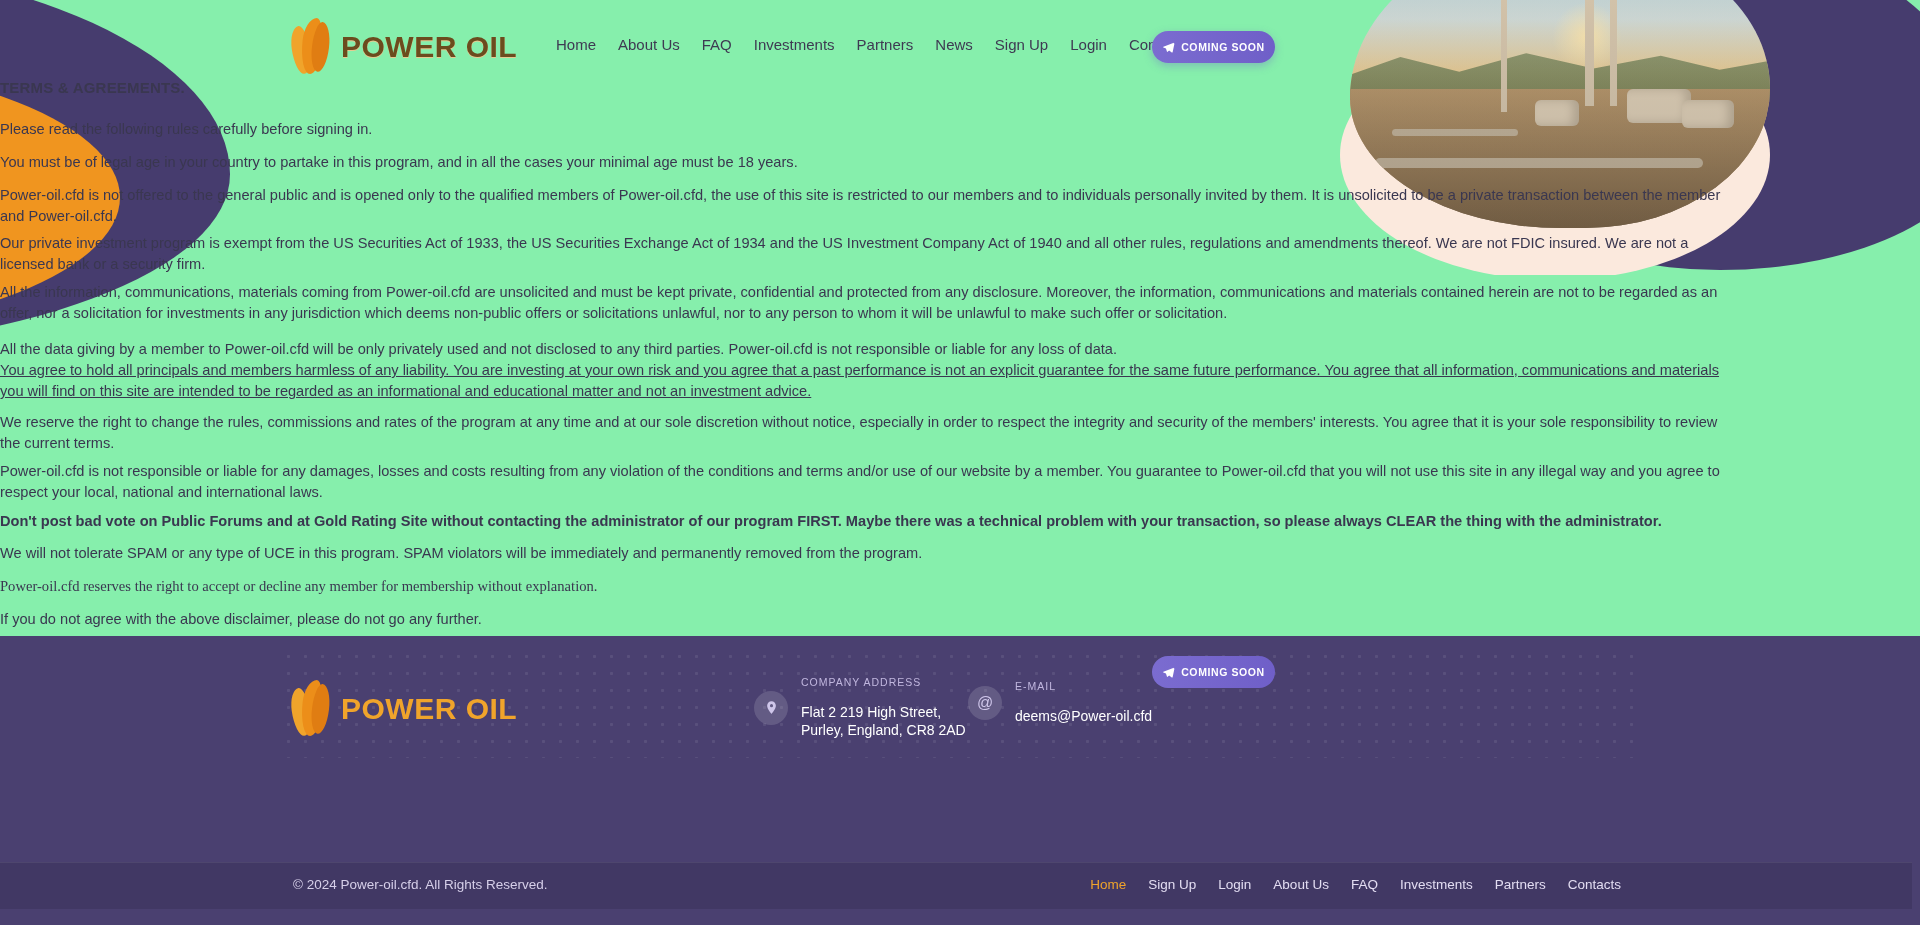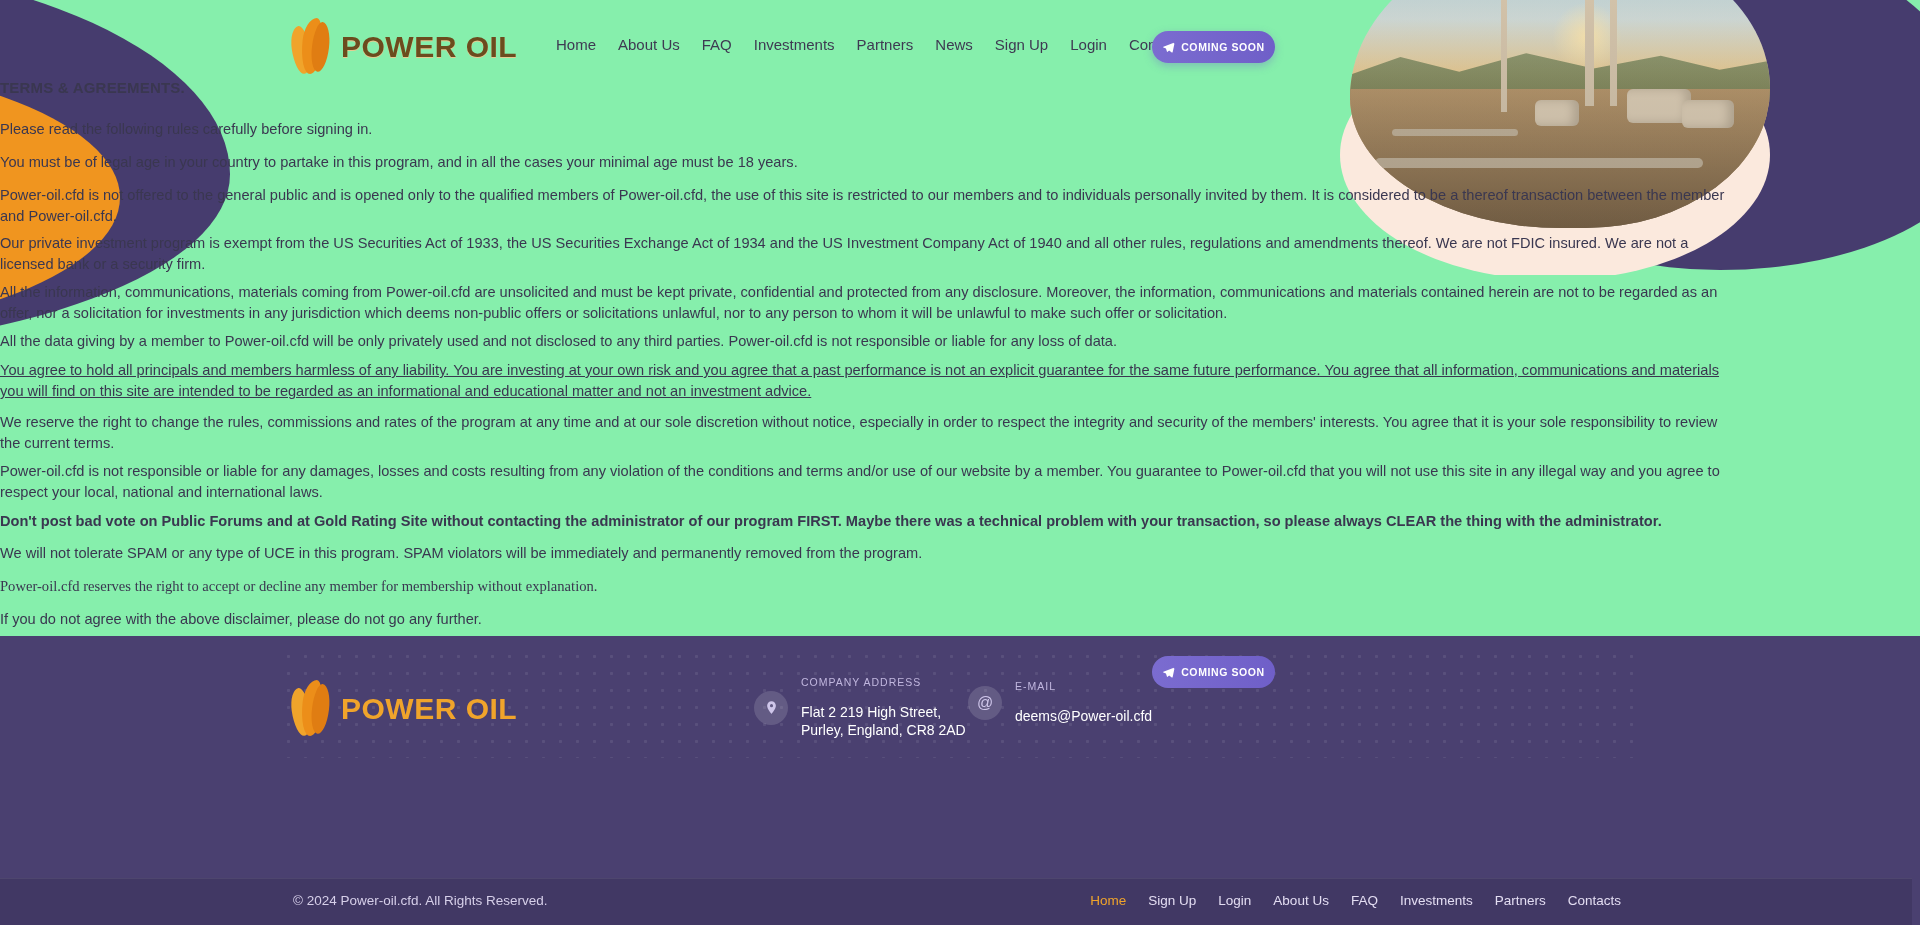--- a/index.html
+++ b/index.html
@@ -220,21 +220,21 @@
     letter-spacing: .2px;
     color: #3a3750;
     white-space: nowrap;
   }
   .para { position: absolute; left: 0; width: 1732px; margin: 0; }
   .p1 { top: 119px; }
   .p2 { top: 152px; }
   .p3 { top: 185px; }
   .p4 { top: 233px; }
   .p5 { top: 282px; }
-  .p6 { top: 331px; }
+  .p6 { top: 339px; }
   .p7 { top: 360px; text-decoration: underline; }
   .p8 { top: 412px; }
   .p9 { top: 461px; }
   .p10 { top: 511px; font-weight: bold; }
   .p11 { top: 543px; }
   .p12 { top: 576px; font-family: Liberation Serif, serif; }
   .p13 { top: 609px; }
 
   
   .footer {
@@ -306,21 +306,21 @@
     display: flex;
     align-items: center;
     justify-content: center;
     gap: 6px;
     border: none;
     cursor: pointer;
     z-index: 12;
   }
   .footer-bottom {
     position: absolute;
-    left: 0; bottom: 0;
+    left: 0; bottom: 16px;
     width: 1912px; height: 47px;
     background: #413864;
     border-top: 1px solid rgba(255,255,255,.07);
   }
   .copyright {
     position: absolute;
     left: 293px; top: 14px;
     font-size: 13.5px;
     color: #d6cfe9;
   }
@@ -389,21 +389,21 @@
         <path fill="#ffffff" d="M21.9 3.3 2.6 10.8c-1 .4-1 1.1-.1 1.4l4.8 1.5 1.8 5.6c.2.6.4.8.9.8.4 0 .6-.2.9-.5l2.3-2.2 4.8 3.6c.9.5 1.5.2 1.7-.8l3.1-14.6c.3-1.2-.5-1.8-1.4-1.3z"></path>
       </svg>
       <span>COMING SOON</span>
     </button>
   </div>
 
   <div class="content">
     <h2>TERMS &amp; AGREEMENTS.</h2>
     <p class="para p1">Please read the following rules carefully before signing in.</p>
     <p class="para p2">You must be of legal age in your country to partake in this program, and in all the cases your minimal age must be 18 years.</p>
-    <p class="para p3">Power-oil.cfd is not offered to the general public and is opened only to the qualified members of Power-oil.cfd, the use of this site is restricted to our members and to individuals personally invited by them. It is considered to be a thereof transaction between the member and Power-oil.cfd.</p>
+    <p class="para p3">Power-oil.cfd is not offered to the general public and is opened only to the qualified members of Power-oil.cfd, the use of this site is restricted to our members and to individuals personally invited by them. It is unsolicited to be a private transaction between the member and Power-oil.cfd.</p>
     <p class="para p4">Our private investment program is exempt from the US Securities Act of 1933, the US Securities Exchange Act of 1934 and the US Investment Company Act of 1940 and all other rules, regulations and amendments thereof. We are not FDIC insured. We are not a licensed bank or a security firm.</p>
     <p class="para p5">All the information, communications, materials coming from Power-oil.cfd are unsolicited and must be kept private, confidential and protected from any disclosure. Moreover, the information, communications and materials contained herein are not to be regarded as an offer, nor a solicitation for investments in any jurisdiction which deems non-public offers or solicitations unlawful, nor to any person to whom it will be unlawful to make such offer or solicitation.</p>
     <p class="para p6">All the data giving by a member to Power-oil.cfd will be only privately used and not disclosed to any third parties. Power-oil.cfd is not responsible or liable for any loss of data.</p>
     <p class="para p7">You agree to hold all principals and members harmless of any liability. You are investing at your own risk and you agree that a past performance is not an explicit guarantee for the same future performance. You agree that all information, communications and materials you will find on this site are intended to be regarded as an informational and educational matter and not an investment advice.</p>
     <p class="para p8">We reserve the right to change the rules, commissions and rates of the program at any time and at our sole discretion without notice, especially in order to respect the integrity and security of the members' interests. You agree that it is your sole responsibility to review the current terms.</p>
     <p class="para p9">Power-oil.cfd is not responsible or liable for any damages, losses and costs resulting from any violation of the conditions and terms and/or use of our website by a member. You guarantee to Power-oil.cfd that you will not use this site in any illegal way and you agree to respect your local, national and international laws.</p>
     <p class="para p10">Don't post bad vote on Public Forums and at Gold Rating Site without contacting the administrator of our program FIRST. Maybe there was a technical problem with your transaction, so please always CLEAR the thing with the administrator.</p>
     <p class="para p11">We will not tolerate SPAM or any type of UCE in this program. SPAM violators will be immediately and permanently removed from the program.</p>
     <p class="para p12">Power-oil.cfd reserves the right to accept or decline any member for membership without explanation.</p>
     <p class="para p13">If you do not agree with the above disclaimer, please do not go any further.</p>

